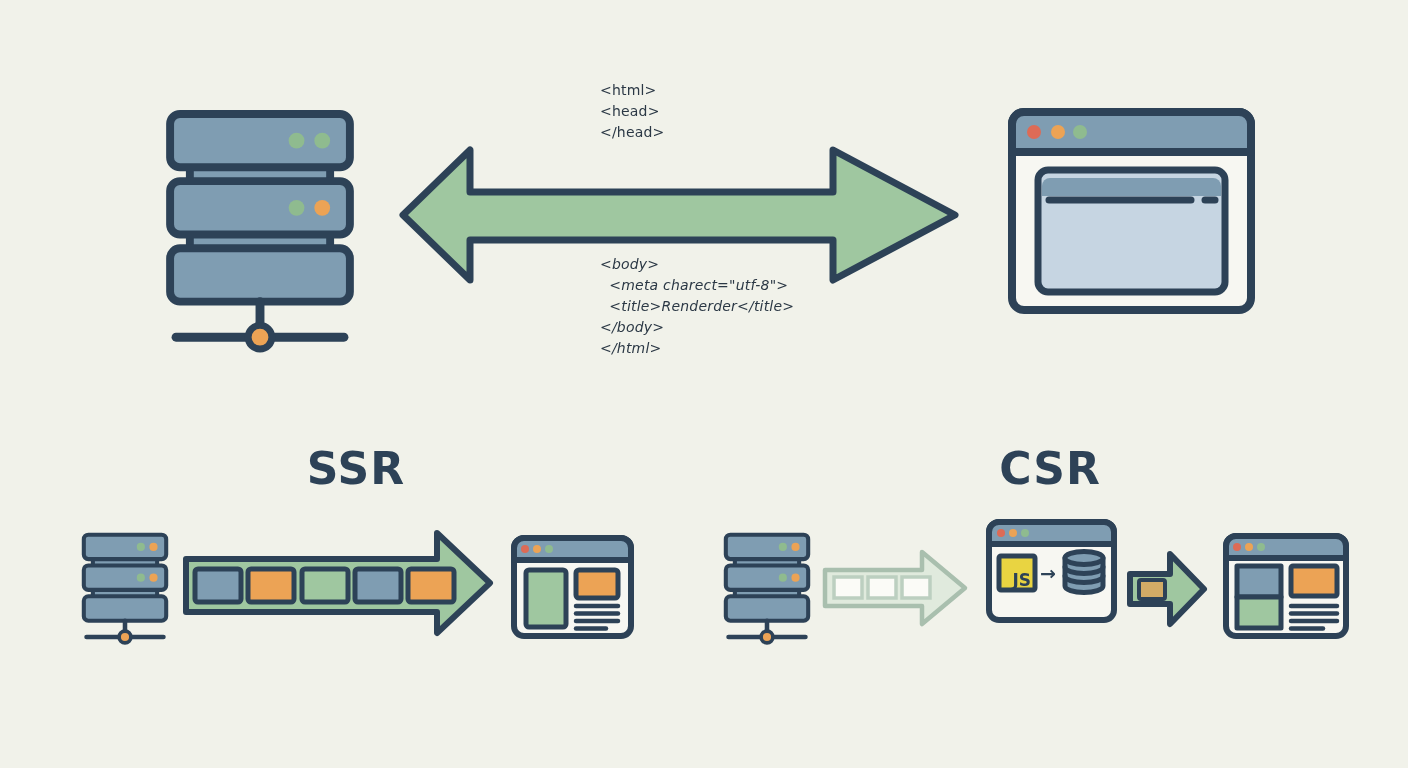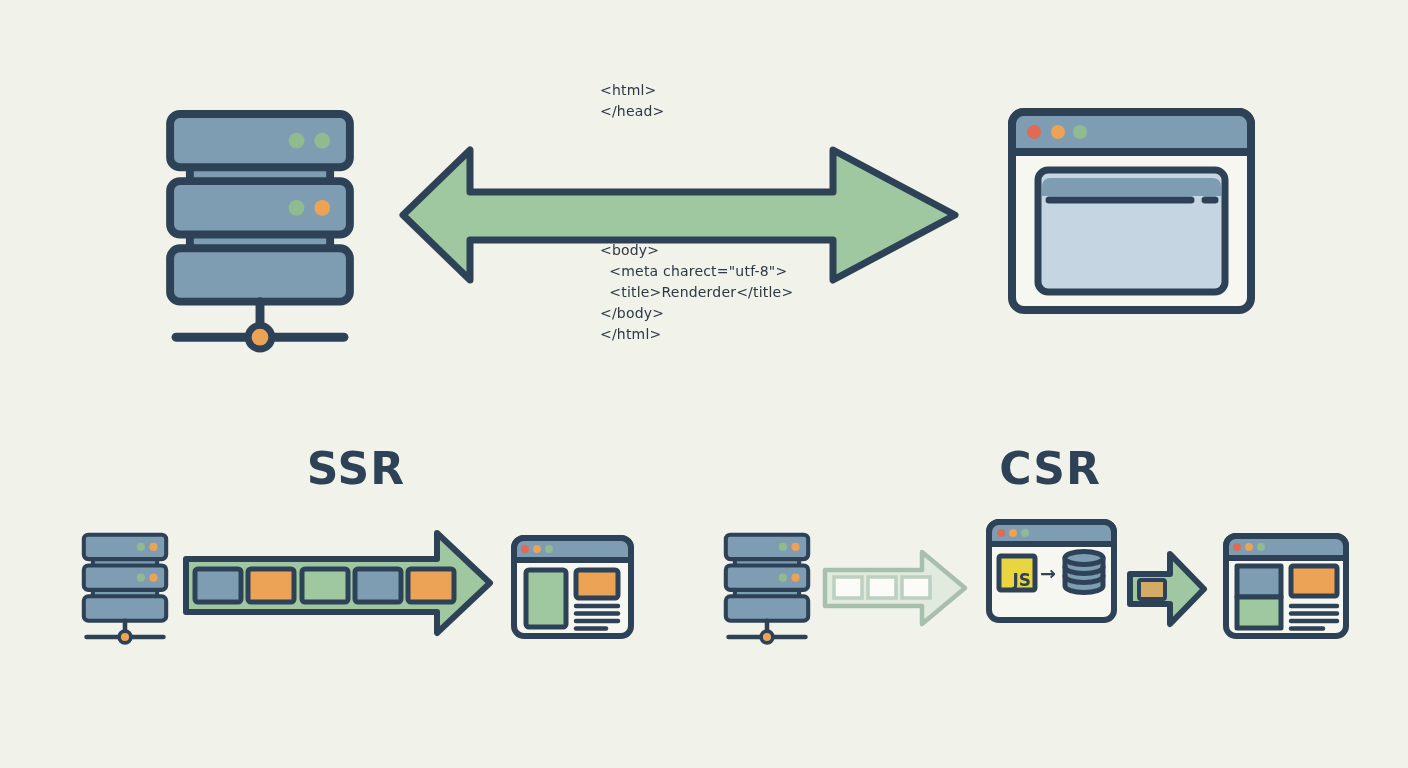--- a/index.html
+++ b/index.html
@@ -81,24 +81,25 @@
   </div>
 
   <div class="abs" style="left:400px; top:148px;">
     <svg width="558" height="136" viewBox="0 0 558 136">
       <polygon class="shape f-green" stroke-width="7" points="3,67 70,2 70,44 433,44 433,2 555,67 433,132 433,92 70,92 70,132"></polygon>
     </svg>
   </div>
 
   <div class="abs code-block" style="left:600px; top:80px;">
     <div class="code-line">&lt;html&gt;</div>
+    <div class="code-line">&lt;head&gt;</div>
     <div class="code-line">&lt;/head&gt;</div>
   </div>
 
-  <div class="abs code-block" style="left:600px; top:240px;">
+  <div class="abs code-block" style="left:600px; top:254px;font-style:italic;">
     <div class="code-line">&lt;body&gt;</div>
     <div class="code-line">  &lt;meta charect="utf-8"&gt;</div>
     <div class="code-line">  &lt;title&gt;Renderder&lt;/title&gt;</div>
     <div class="code-line">&lt;/body&gt;</div>
     <div class="code-line">&lt;/html&gt;</div>
   </div>
 
   <div class="abs" style="left:1008px; top:108px;">
     <svg width="247" height="206" viewBox="0 0 247 206">
       <rect class="shape f-white" x="4" y="4" width="239" height="198" rx="12" stroke-width="8"></rect>

